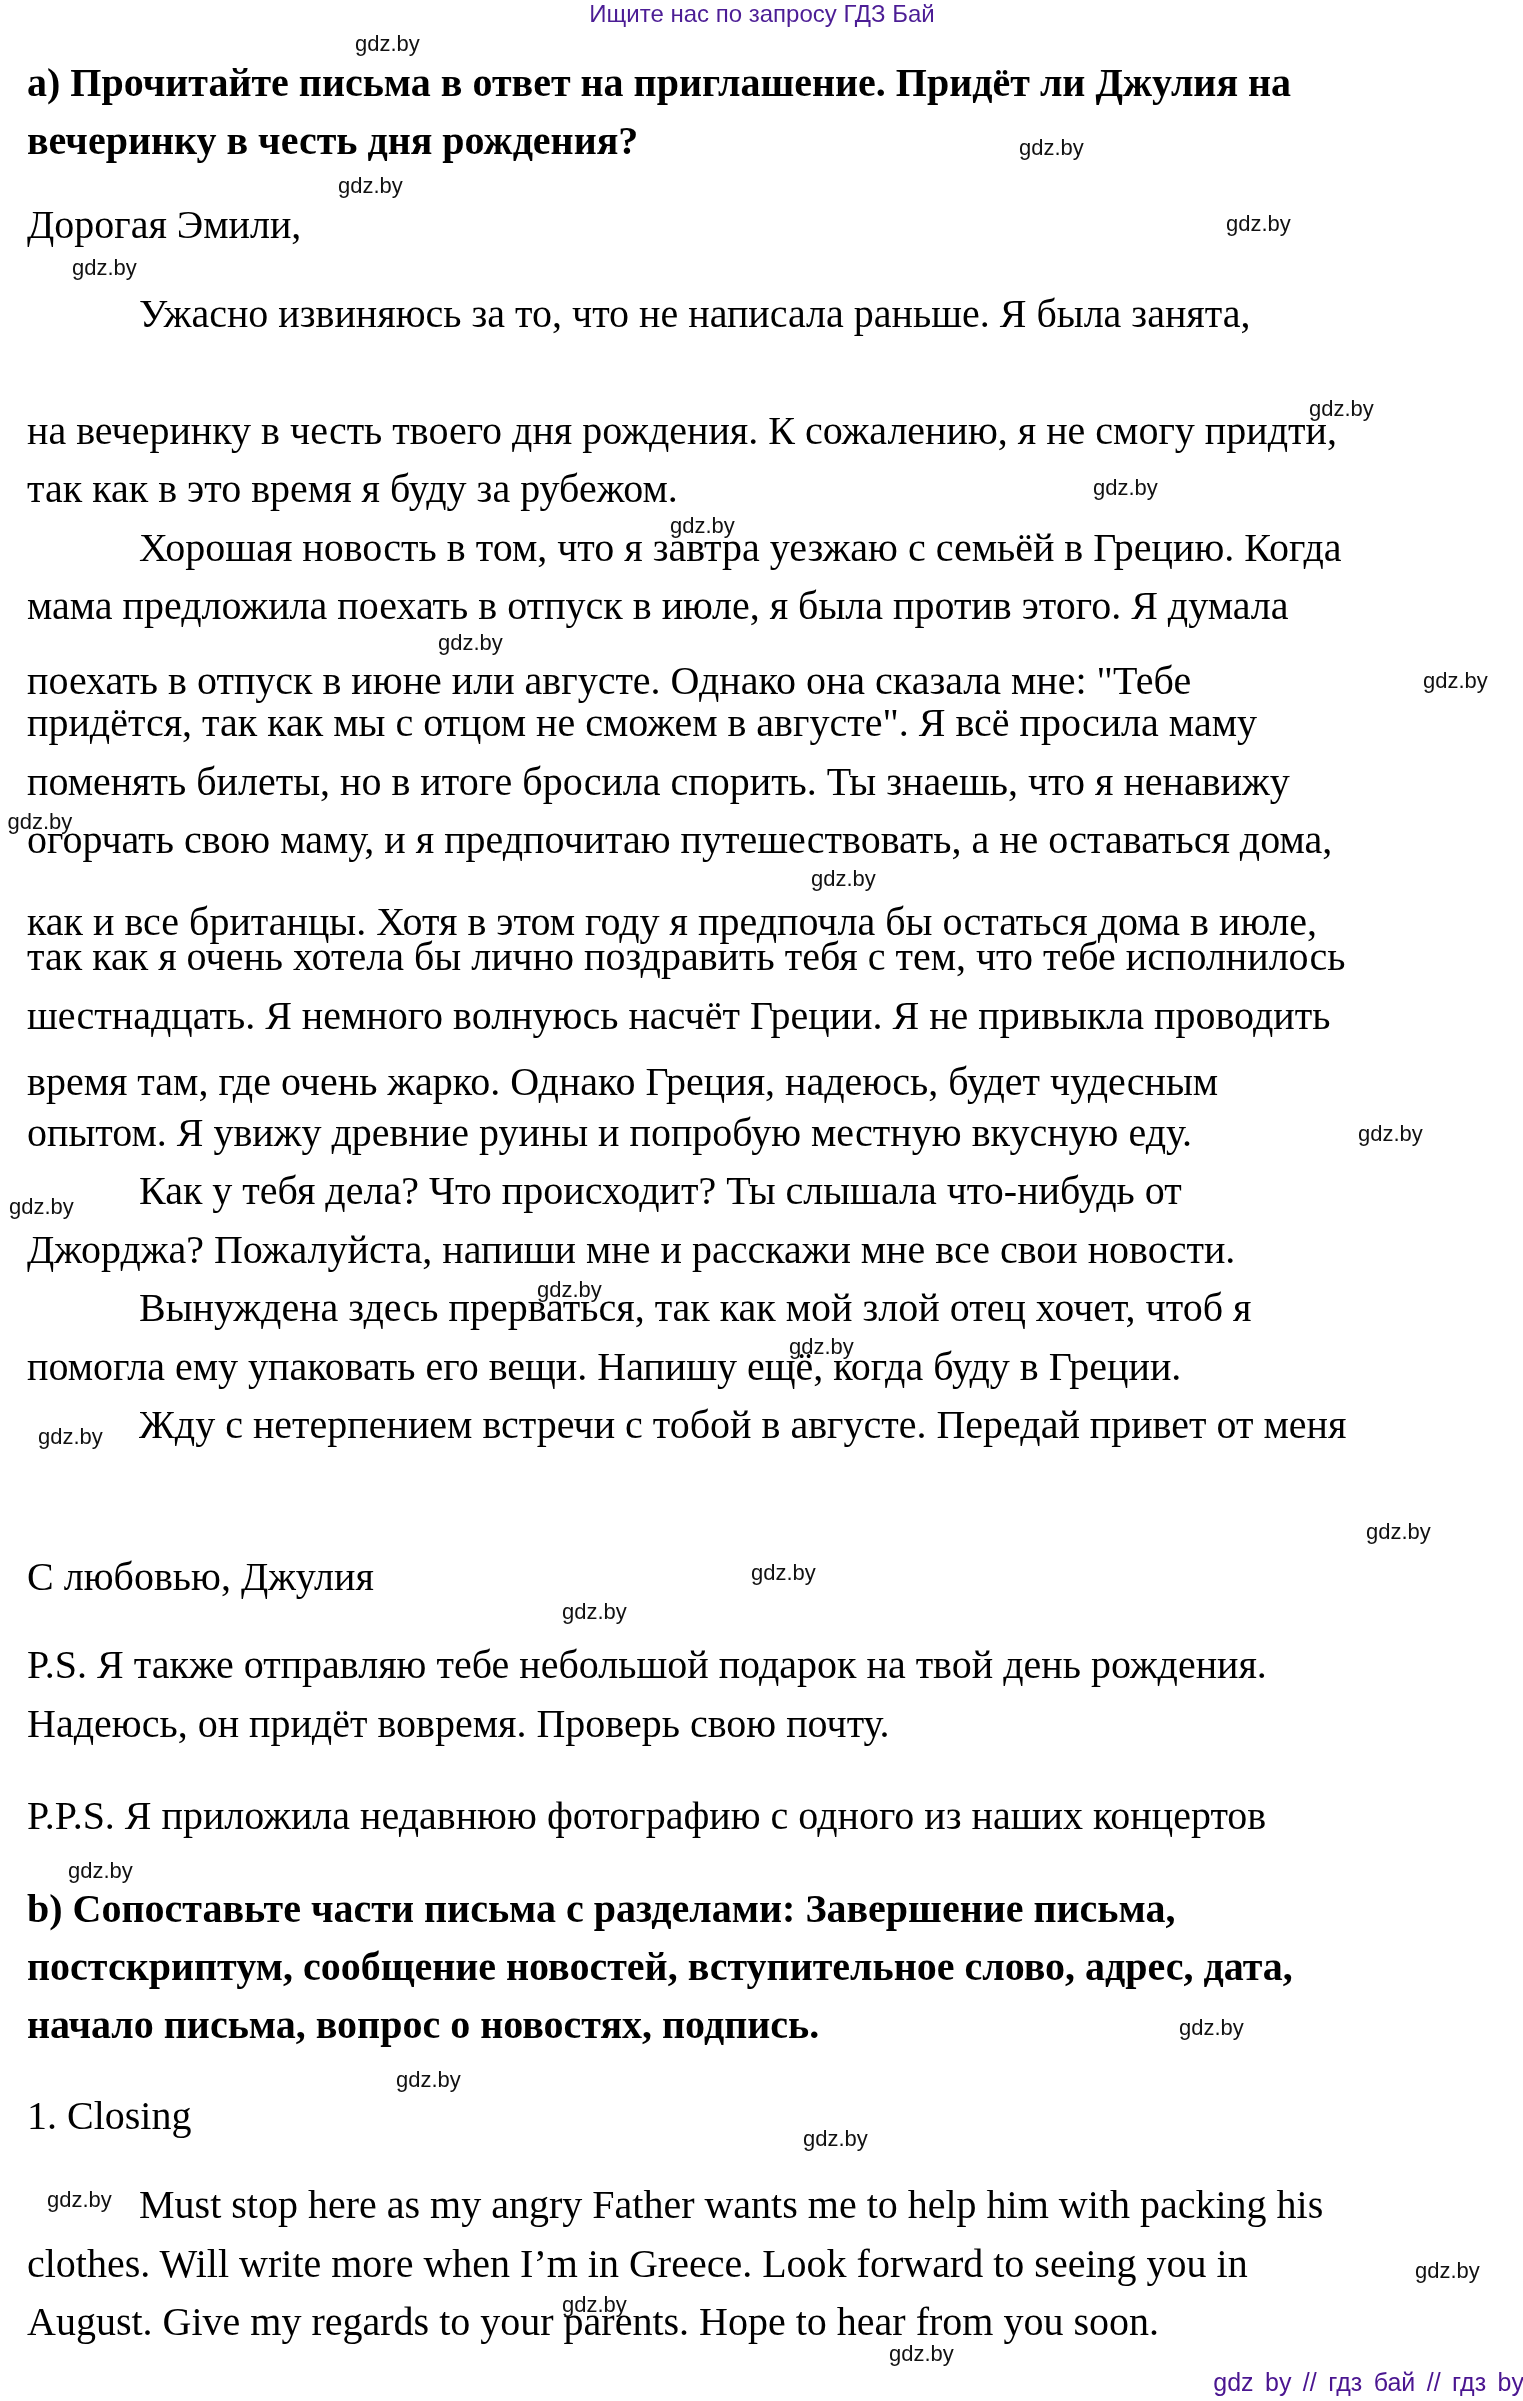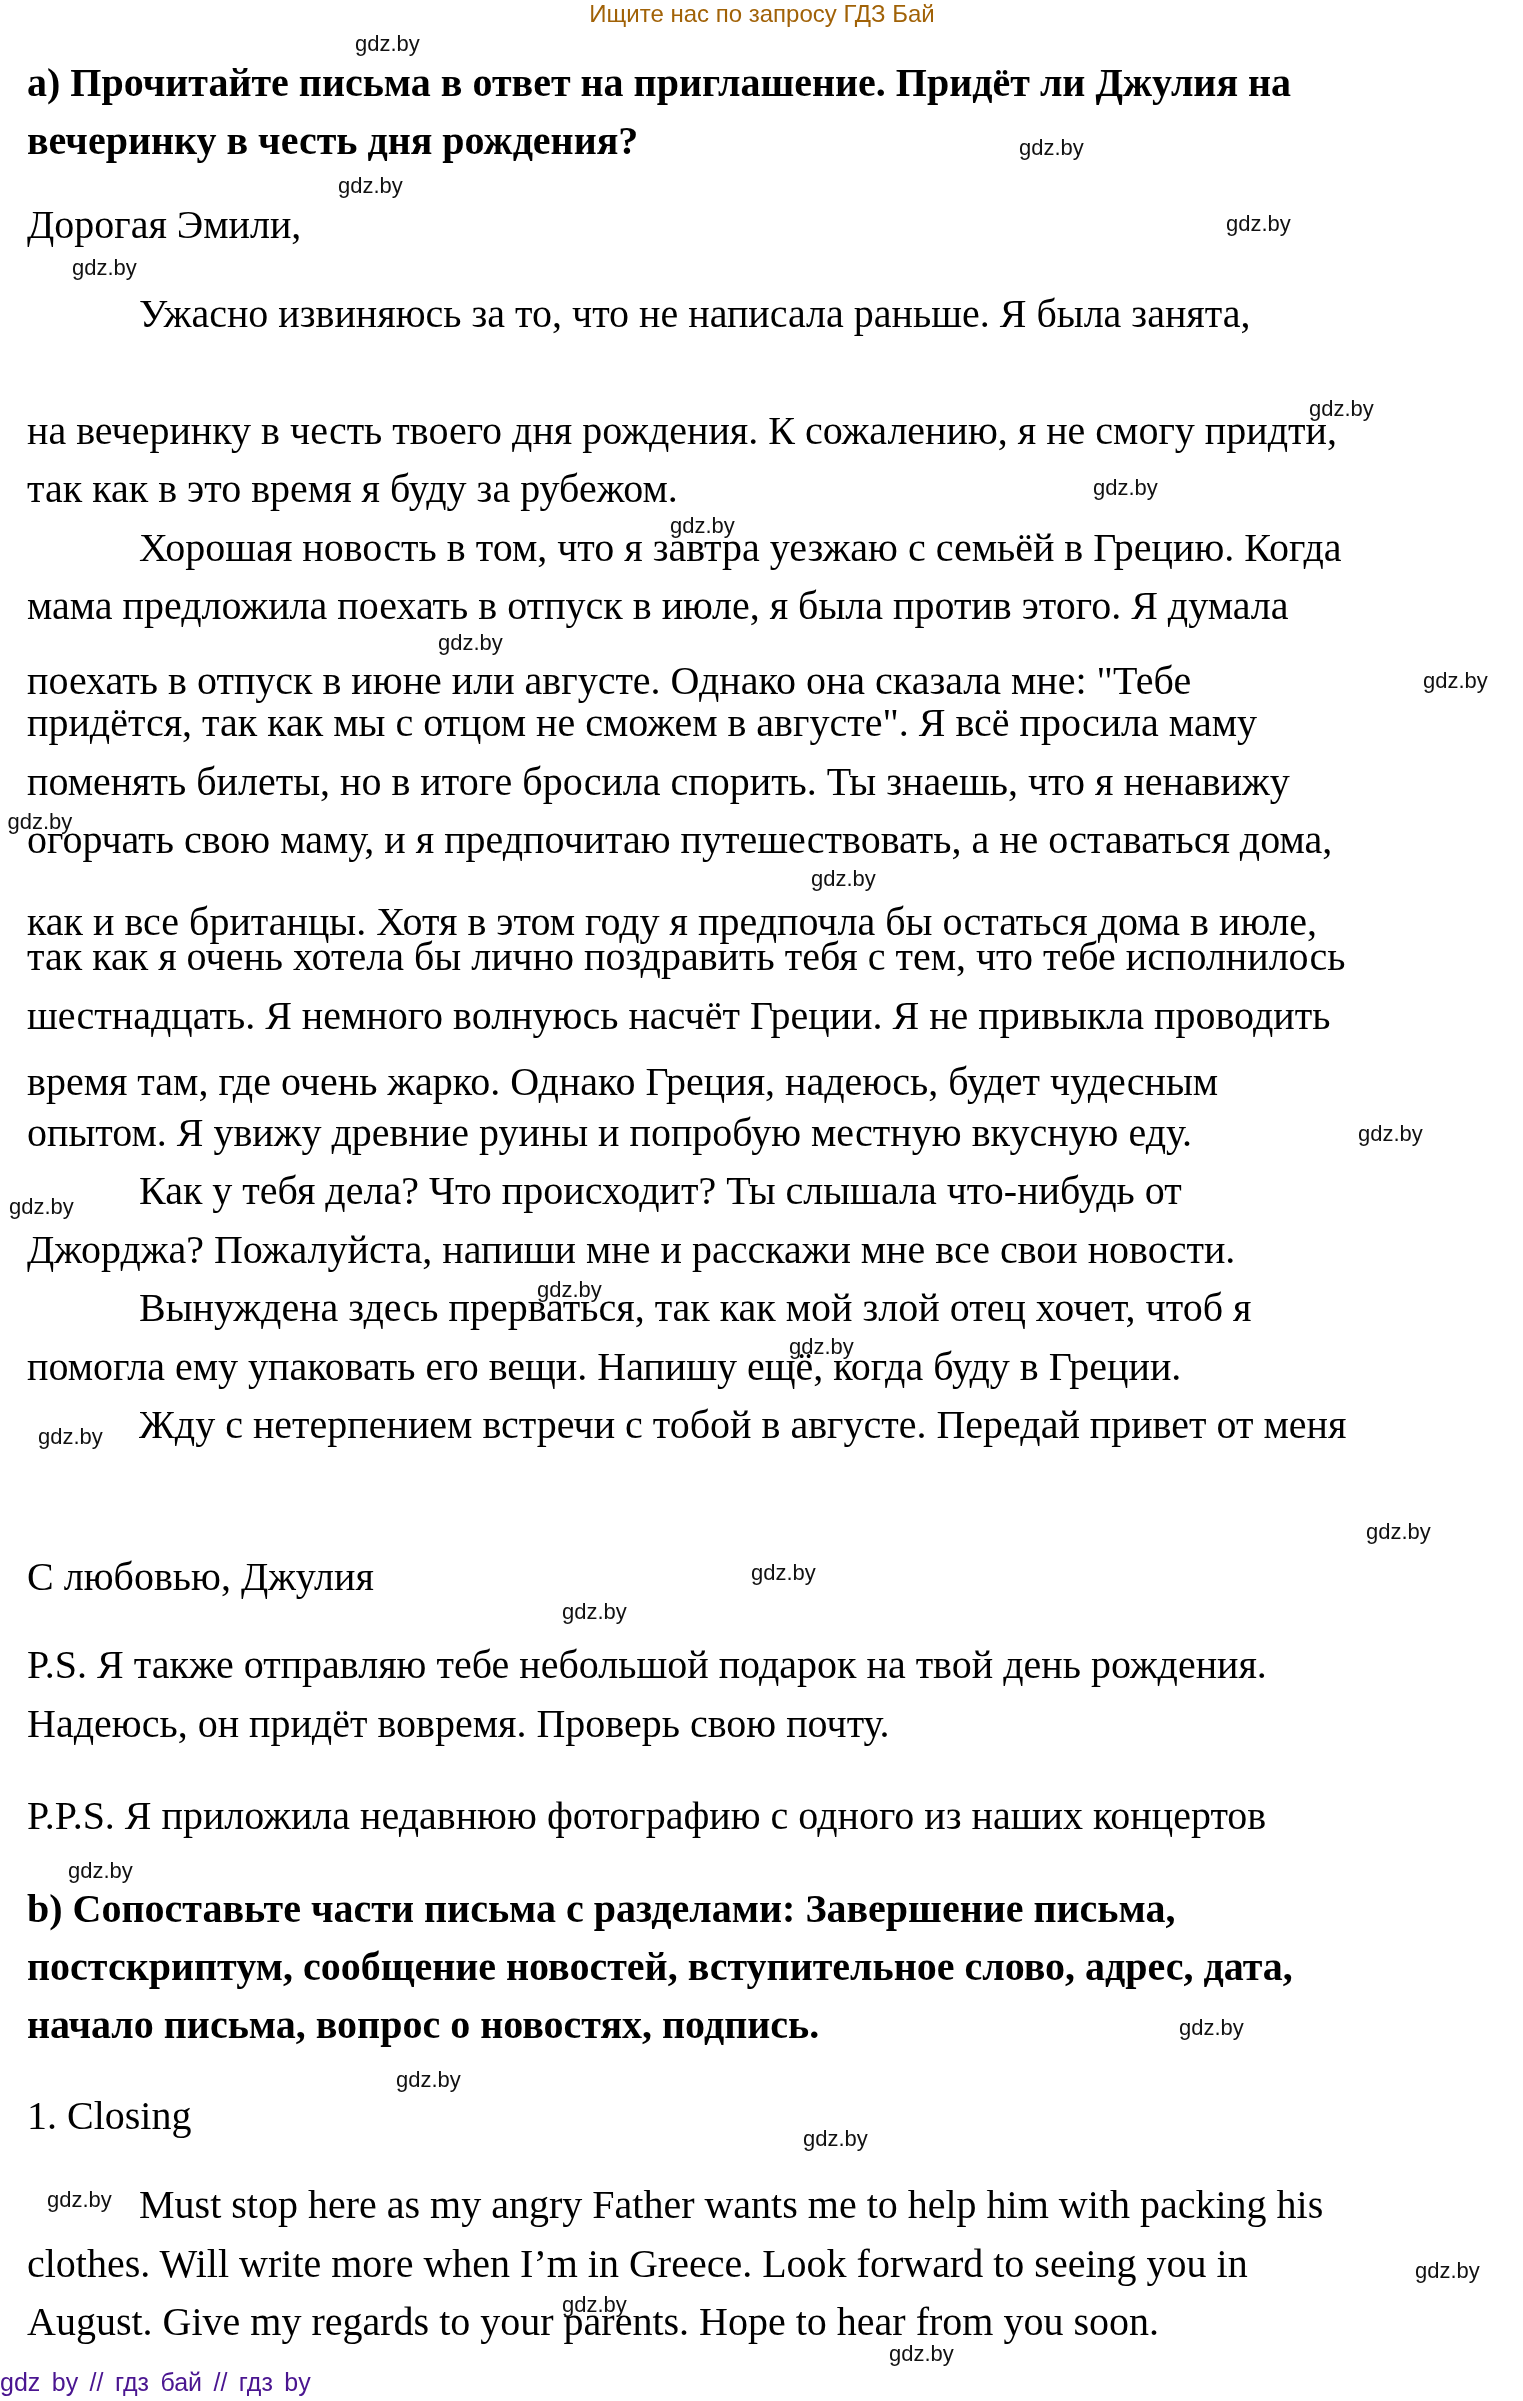--- a/index.html
+++ b/index.html
@@ -12,24 +12,24 @@
   }
   .bold { font-weight: bold; }
   .wm {
     position: absolute; white-space: nowrap;
     font-family: "Liberation Sans", "DejaVu Sans", sans-serif;
     font-size: 22px; color: #111; line-height: 1;
   }
   .top-link {
     position: absolute; top: 1.5px; left: 0; width: 1524px; text-align: center;
     font-family: "Liberation Sans", "DejaVu Sans", sans-serif;
-    font-size: 24px; color: #a16207; line-height: 1;
+    font-size: 24px; color: #4c1d95; line-height: 1;
   }
   .bottom-link {
-    position: absolute; top: 2370px; left: 0; width: 1524px; text-align: left;
+    position: absolute; top: 2370px; left: 0; width: 1524px; text-align: right;
     font-family: "Liberation Sans", "DejaVu Sans", sans-serif;
     font-size: 25px; color: #4a1590; line-height: 1; word-spacing: 4.5px;
   }
 </style>
 </head>
 <body>
 
 <div class="page">
 
   <div class="top-link">Ищите нас по запросу ГДЗ Бай</div>

